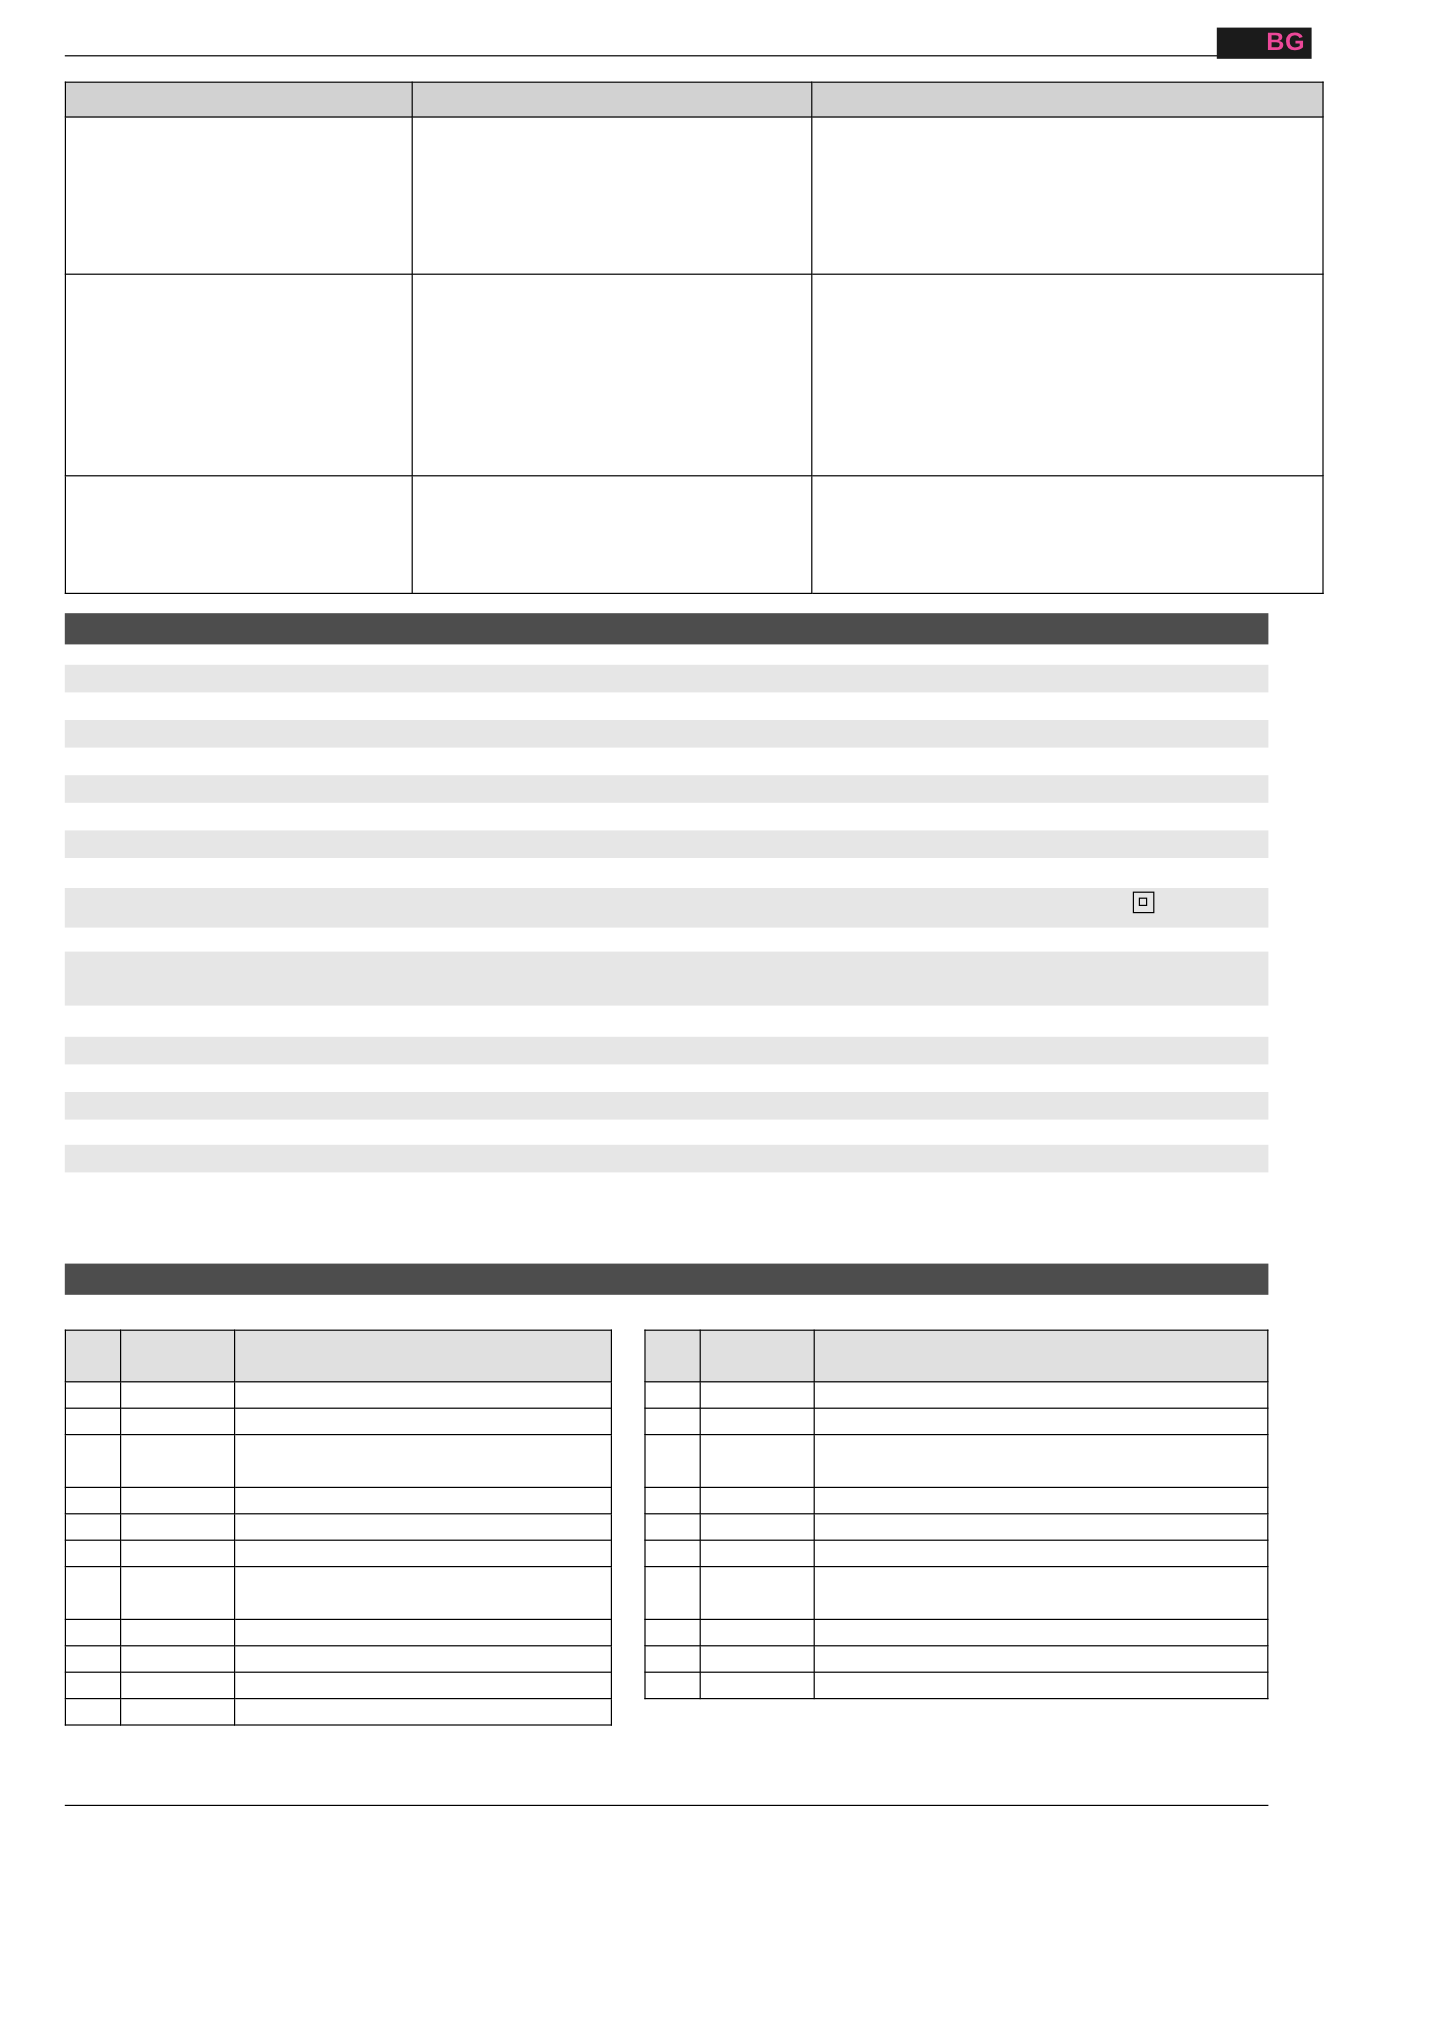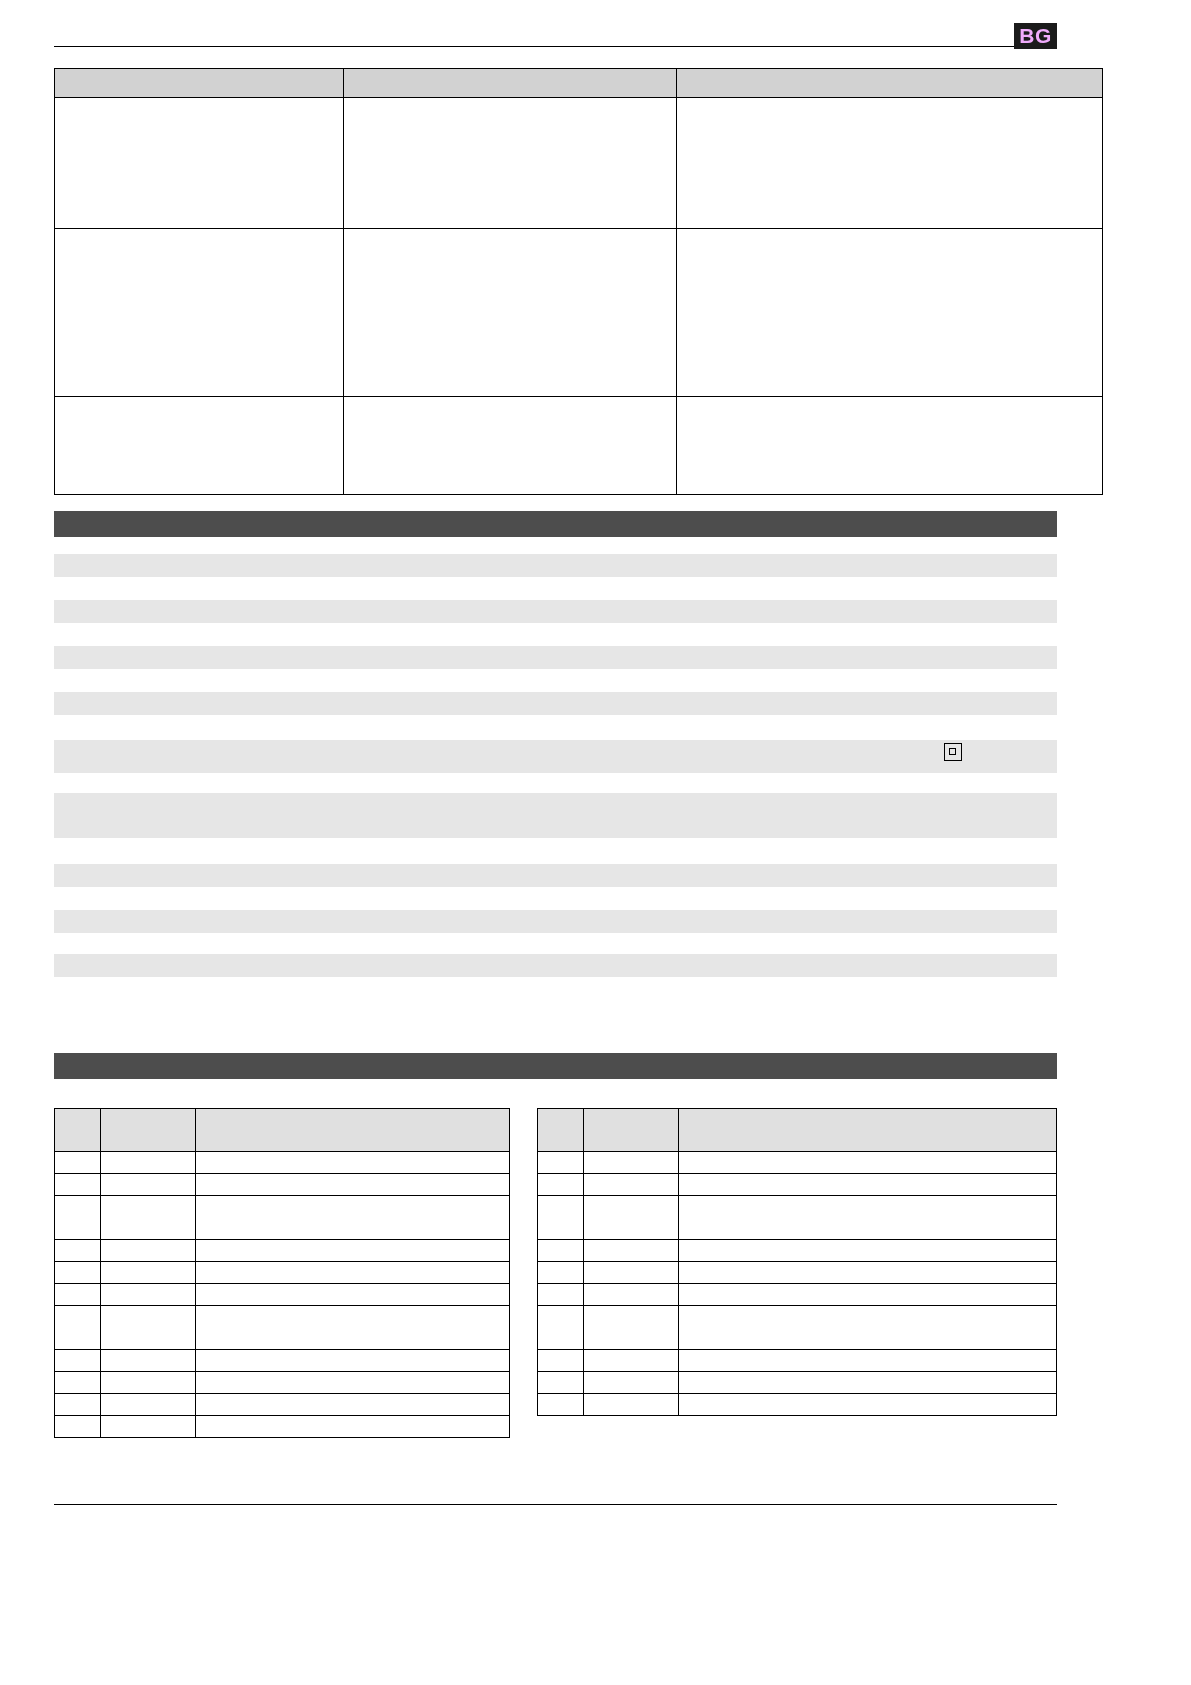--- a/index.html
+++ b/index.html
@@ -32,26 +32,27 @@
     height: 1px;
     background: #000000;
   }
   .lang-badge {
     position: absolute;
     left: 1014px;
     top: 23px;
     width: 43px;
     height: 26px;
     background: #1b1b1b;
-    color: #f0abfc;
+    color: #ec4899;
     font-size: 21px;
     font-weight: bold;
     letter-spacing: 0.5px;
     text-align: center;
     line-height: 26px;
+    padding-left: 36px;
   }
 
   
   .tbl-trouble {
     position: absolute;
     left: 54px;
     top: 68px;
     width: 1003px;
     border-collapse: collapse;
     table-layout: fixed;

